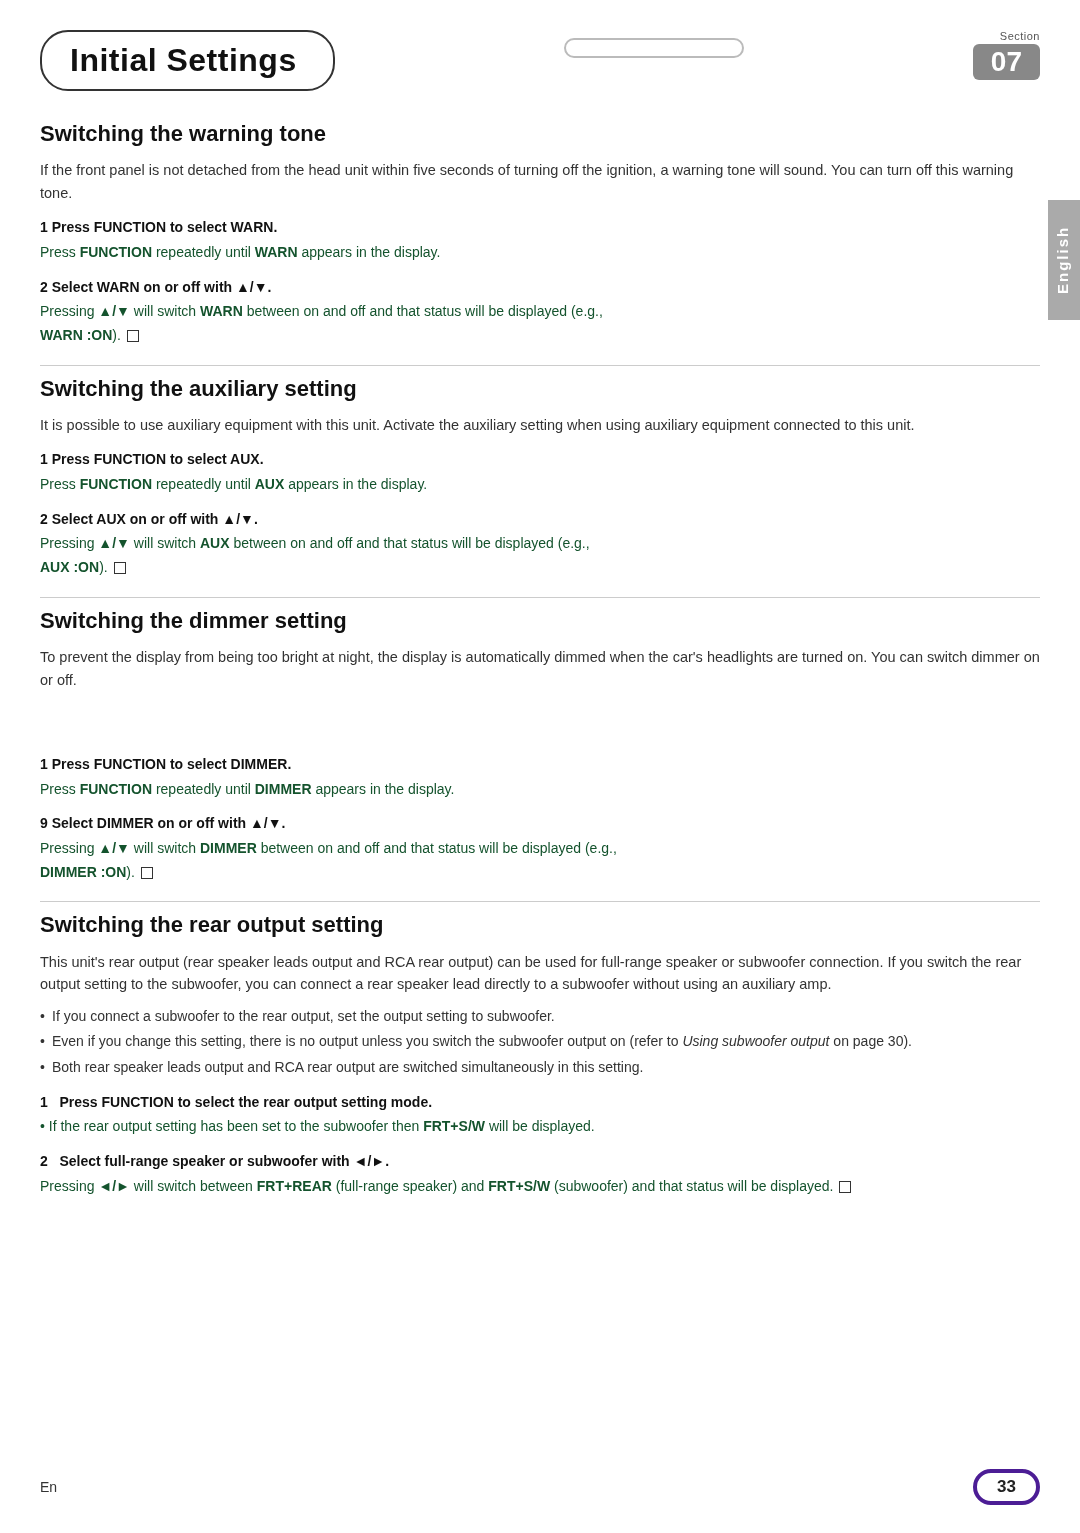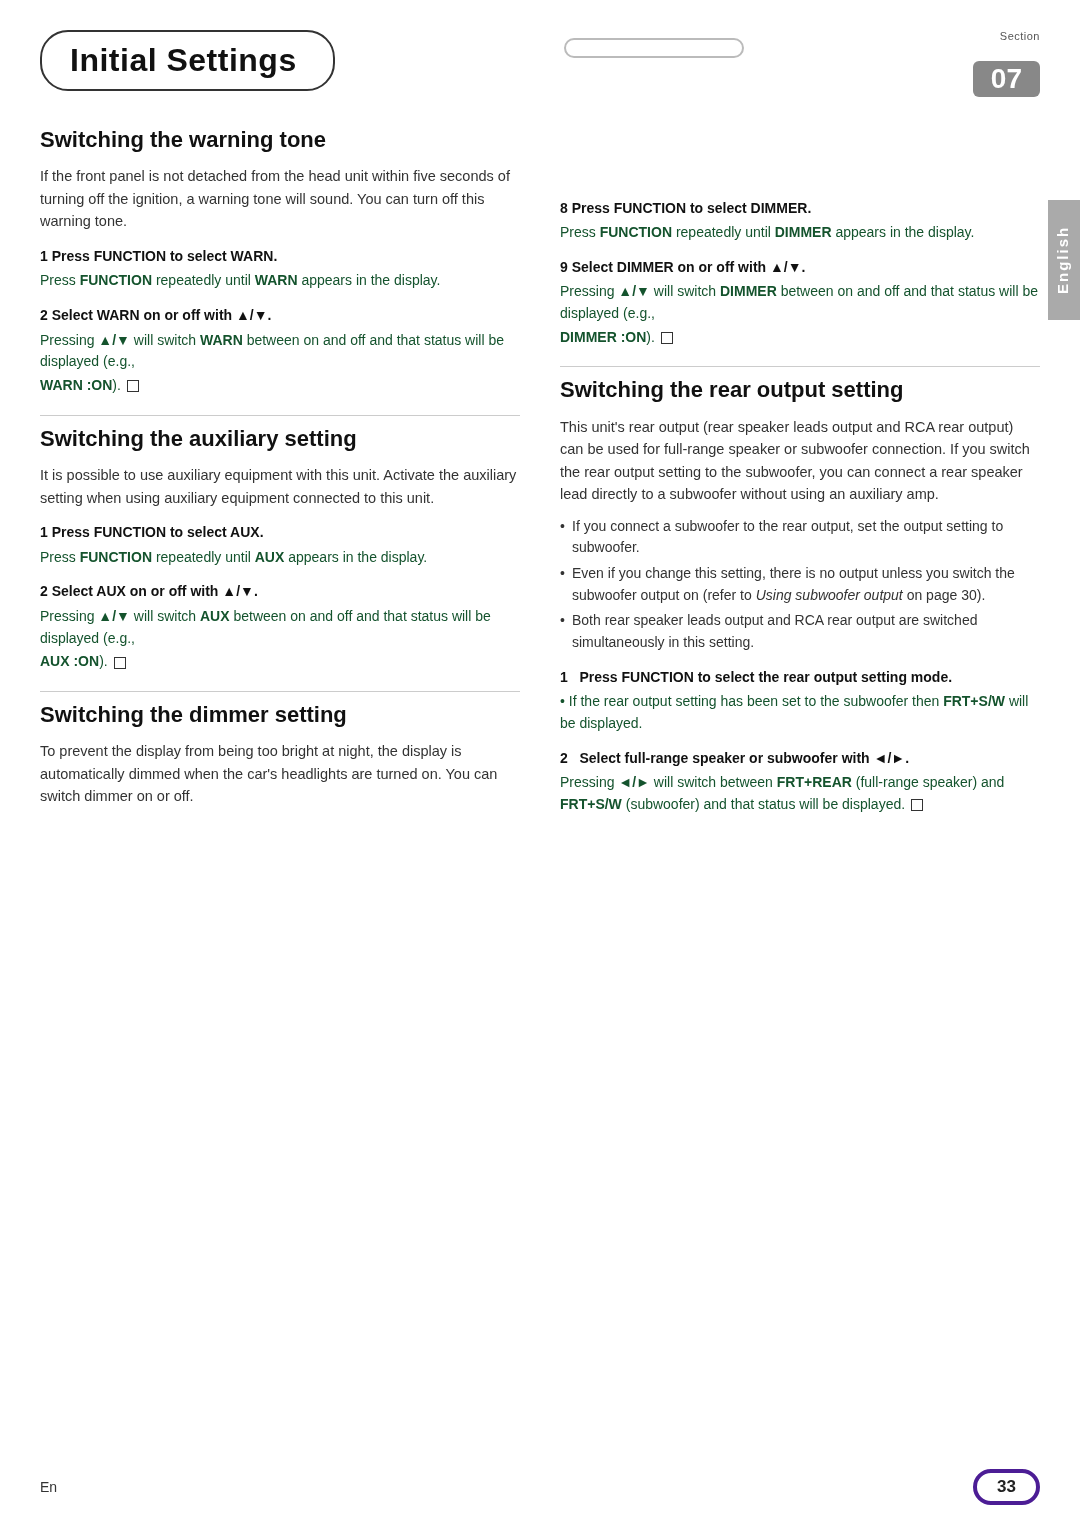--- a/index.html
+++ b/index.html
@@ -44,21 +44,21 @@
       font-size: 32px;
       font-weight: bold;
       letter-spacing: 0.5px;
       color: #111;
       background: #fff;
     }
 
     .header-right {
       display: flex;
       flex-direction: column;
-      gap: 19px;
+      gap: 2px;
     }
 
     .section-label {
       font-size: 11px;
       color: #555;
       letter-spacing: 0.5px;
       text-align: right;
     }
 
     .section-number-box {
@@ -86,24 +86,23 @@
       writing-mode: vertical-rl;
       transform: rotate(180deg);
       padding: 14px 6px;
       letter-spacing: 2px;
       height: 120px;
     }
 
     
     .content {
       display: flex;
-      flex-direction: row;
+      flex-direction: column;
       padding: 20px 40px 20px 40px;
       gap: 40px;
-      align-items: flex-end;
     }
 
     .col-left {
       flex: 1;
       min-width: 0;
     }
 
     .col-right {
       flex: 1;
       min-width: 0;
@@ -290,21 +289,21 @@
         <div class="section-title">Switching the dimmer setting</div>
         <div class="section-body">To prevent the display from being too bright at night, the display is automatically dimmed when the car's headlights are turned on. You can switch dimmer on or off.</div>
       </div>
 
     </div>
 
     <div class="col-right">
 
       <div style="margin-top: 0;">
         <div class="step-heading">
-          <span>8   Press FUNCTION to select DIMMER.</span>
+          <span>1   Press FUNCTION to select DIMMER.</span>
         </div>
         <div class="step-body">
           Press <strong>FUNCTION</strong> repeatedly until <strong>DIMMER</strong> appears in the display.
         </div>
 
         <div class="step-heading">
           <span>9   Select DIMMER on or off with ▲/▼.</span>
         </div>
         <div class="step-body">
           Pressing <strong>▲/▼</strong> will switch <strong>DIMMER</strong> between on and off and that status will be displayed (e.g.,

